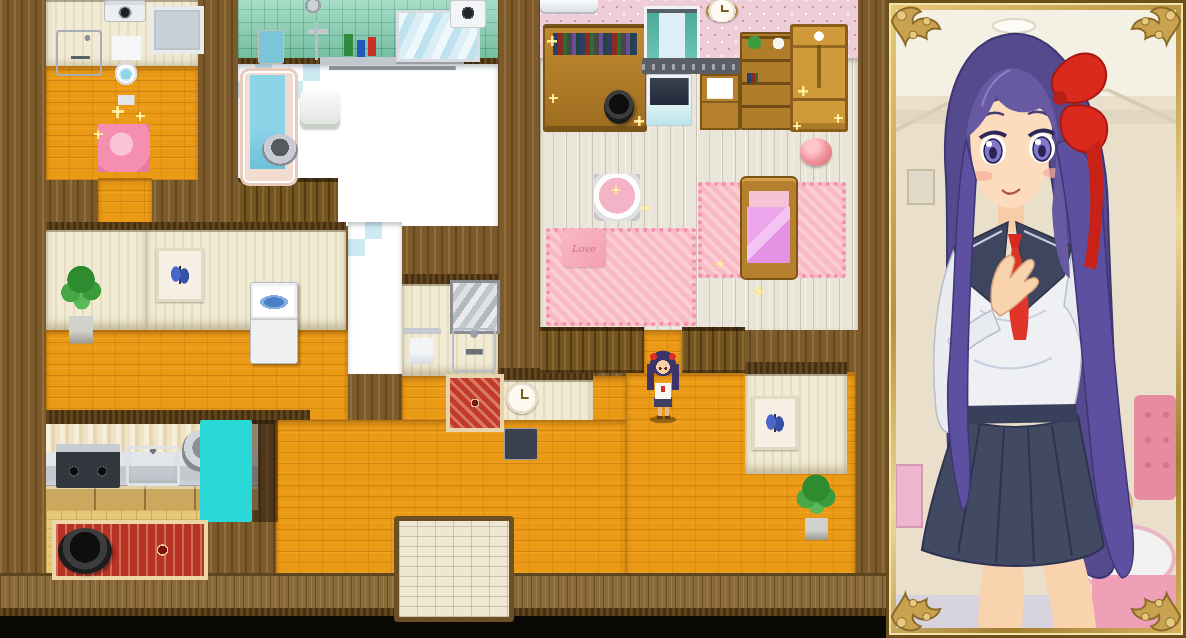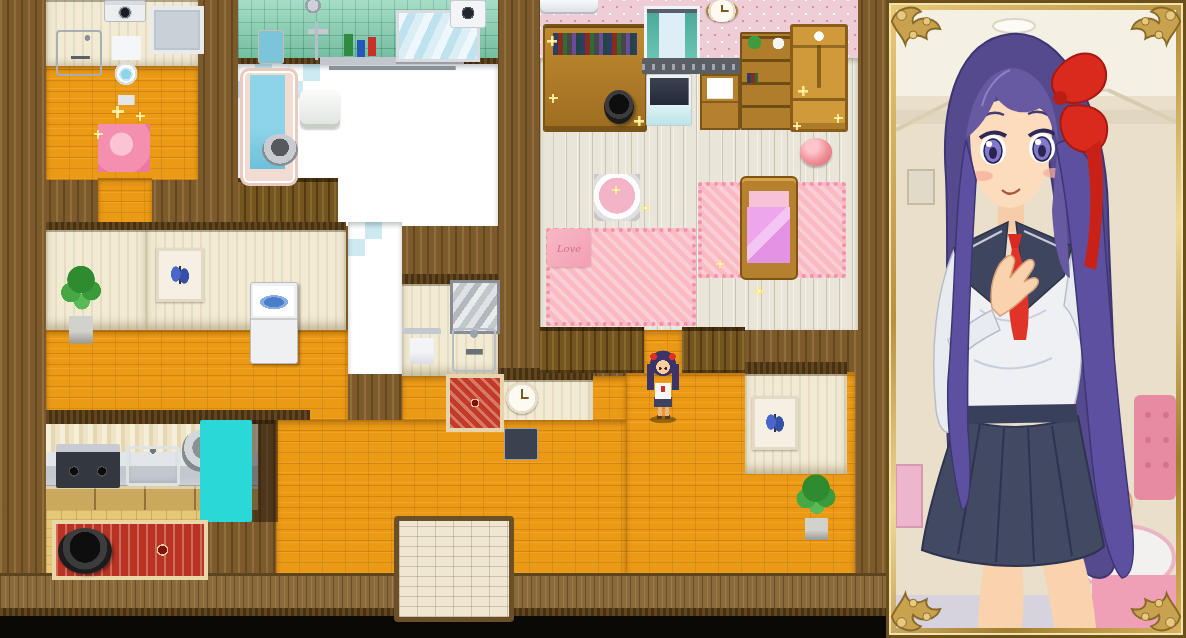--- a/index.html
+++ b/index.html
@@ -178,21 +178,21 @@
     linear-gradient(rgba(90,60,10,.6) 0 0);
     background-size:auto,100% 3px,100% 42%,100% 3px;background-position:0 0,0 18%,0 30%,0 72%;
     box-shadow:inset 0 -6px 0 rgba(120,80,20,.4);}
   .o-ball-pink{background:radial-gradient(circle at 38% 30%, #ffc4cc 0 22%, #f09098 55%, #d4646e 100%);
     border-radius:50%;box-shadow:0 2px 2px rgba(0,0,0,.25);}
   .o-table-round{background:radial-gradient(circle at 50% 46%, #f4b4c8 0 52%, #fdfdfd 53% 68%, #e0e0e0 69% 80%, #c8c8c8 81% 92%, transparent 93%);}
   .o-rug-pink{background-color:#f9bac4;border:4px dotted #f390ac;border-radius:3px;background-image:
     repeating-linear-gradient(45deg, rgba(255,255,255,.28) 0 4px, transparent 4px 9px);background-repeat:repeat;}
   .o-pillow-love{background:linear-gradient(135deg,#f8b8c4,#f2a0b2);border-radius:5px;box-shadow:0 1px 2px rgba(0,0,0,.18);
     display:flex;align-items:center;justify-content:center;font-style:italic;font-size:10px;color:#d4708c;
-    font-family:"DejaVu Serif",serif;}
+    font-family:"DejaVu Serif",serif;margin-left:15px;}
   .o-bed{background-color:#b5812e;border:2px solid #7c5414;border-radius:6px;box-shadow:inset 0 3px 0 #d8a048;
     background-image:linear-gradient(#f6c2d6 0 0),linear-gradient(135deg,#eda6ec 0 40%,#f4c4f2 40% 55%,#e493e4 55%);
     background-size:74% 16%,80% 56%;background-position:50% 16%,50% 66%;}
   .o-sparkle{background-image:
     radial-gradient(circle,#fff8d0 0 18%,transparent 19%),
     linear-gradient(#ffe88c 0 0),linear-gradient(#ffe88c 0 0);
     background-size:auto,100% 26%,26% 100%;background-position:center,50% 50%,50% 50%;}
   .o-sprite-girl{background-image:
     radial-gradient(1.5px at 42% 25%, #5a2424 0 95%, transparent),
     radial-gradient(1.5px at 58% 25%, #5a2424 0 95%, transparent),

